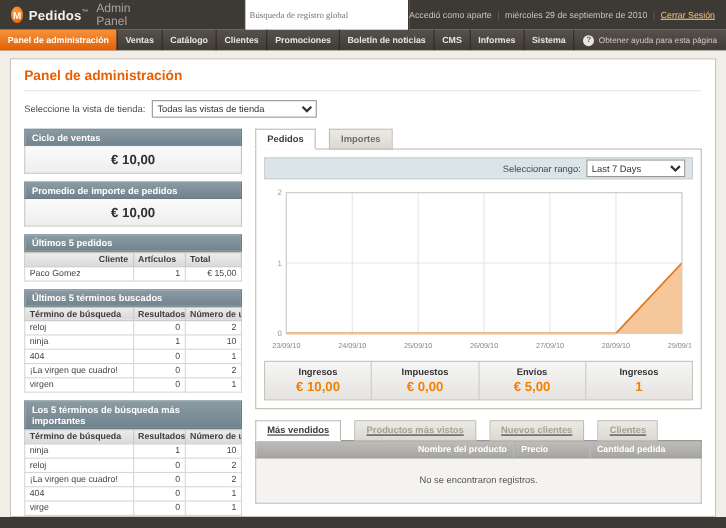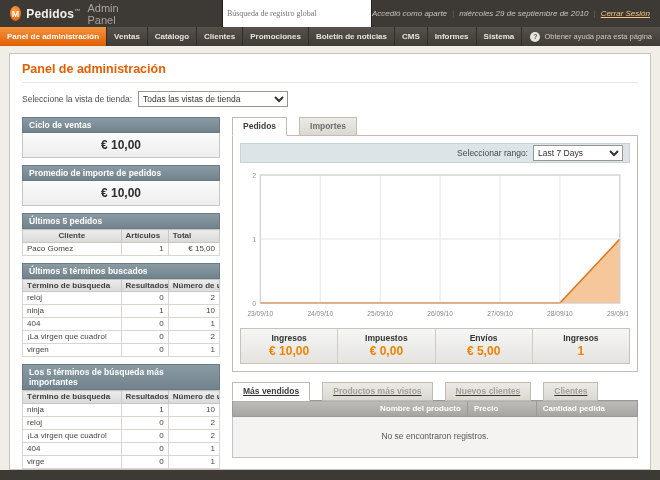--- a/index.html
+++ b/index.html
@@ -9,21 +9,21 @@
 
   
   .top-header { height:27px; background:#3d3935; display:flex; align-items:center; padding:0 10px; flex:none; }
   .logo { display:flex; align-items:center; gap:5px; }
   .logo-badge { width:15px; height:15px; border-radius:50%; background:radial-gradient(circle at 35% 30%, #ff9a3c, #e45f06); color:#fff; font-weight:bold; font-size:9px; display:flex; align-items:center; justify-content:center; }
   .logo-name { color:#f4f2ef; font-size:12px; font-weight:bold; letter-spacing:.2px; }
   .logo-name sup { font-size:6px; color:#b9b4ac; }
   .logo-sub { color:#a9a49c; font-size:11px; margin-left:2px; }
   .header-search { margin-left:88px; }
   .header-search input { width:150px; height:32px; border:1px solid #23201d; background:#fff; font-size:8px; padding:0 4px; color:#555; font-family:Liberation Serif, serif; }
-  .header-right { margin-left:auto; display:flex; align-items:center; gap:5px; font-size:8px; color:#c9c4bc; white-space:nowrap;font-style:italic; }
+  .header-right { margin-left:auto; display:flex; align-items:center; gap:5px; font-size:8px; color:#c9c4bc; white-space:nowrap; }
   .header-right .sep { color:#6b6560; }
   .logout-link { color:#f7c57d; text-decoration:underline; cursor:pointer; }
 
   
   .nav-bar { height:19px; background:linear-gradient(#56514a,#3f3b36); display:flex; align-items:stretch; flex:none; }
   .nav-items { display:flex; }
   .nav-item { padding:0 7px; display:flex; align-items:center; color:#e8e5df; font-size:8px; font-weight:bold; border-right:1px solid #2f2c28; cursor:pointer; white-space:nowrap; }
   .nav-item.active { background:linear-gradient(#f6933c,#e05f04); color:#fff; }
   .nav-help { margin-left:auto; display:flex; align-items:center; gap:4px; padding:0 8px; color:#cfcac2; font-size:7.5px; white-space:nowrap; }
   .help-icon { width:10px; height:10px; border-radius:50%; background:#e8e4de; color:#5d5850; font-size:7px; font-weight:bold; display:flex; align-items:center; justify-content:center; flex:none; }
@@ -138,21 +138,21 @@
           <div class="card">
             <div class="card-header">Últimos 5 pedidos</div>
             <table class="mini-table">
               <colgroup>
                   <col style="width:50%">
                   <col style="width:24%">
                   <col style="width:26%">
                 </colgroup>
               <thead>
                   <tr>
-                    <th style="text-align: center;">Cliente</th>
+                    <th style="text-align: right;">Cliente</th>
                     <th style="text-align: left;">Artículos</th>
                     <th style="text-align: left;">Total</th>
                   </tr>
                 </thead>
               <tbody>
                   <tr>
                     <td style="text-align: left;">Paco Gomez</td>
                     <td style="text-align: right;">1</td>
                     <td style="text-align: right;">€ 15,00</td>
                   </tr>

